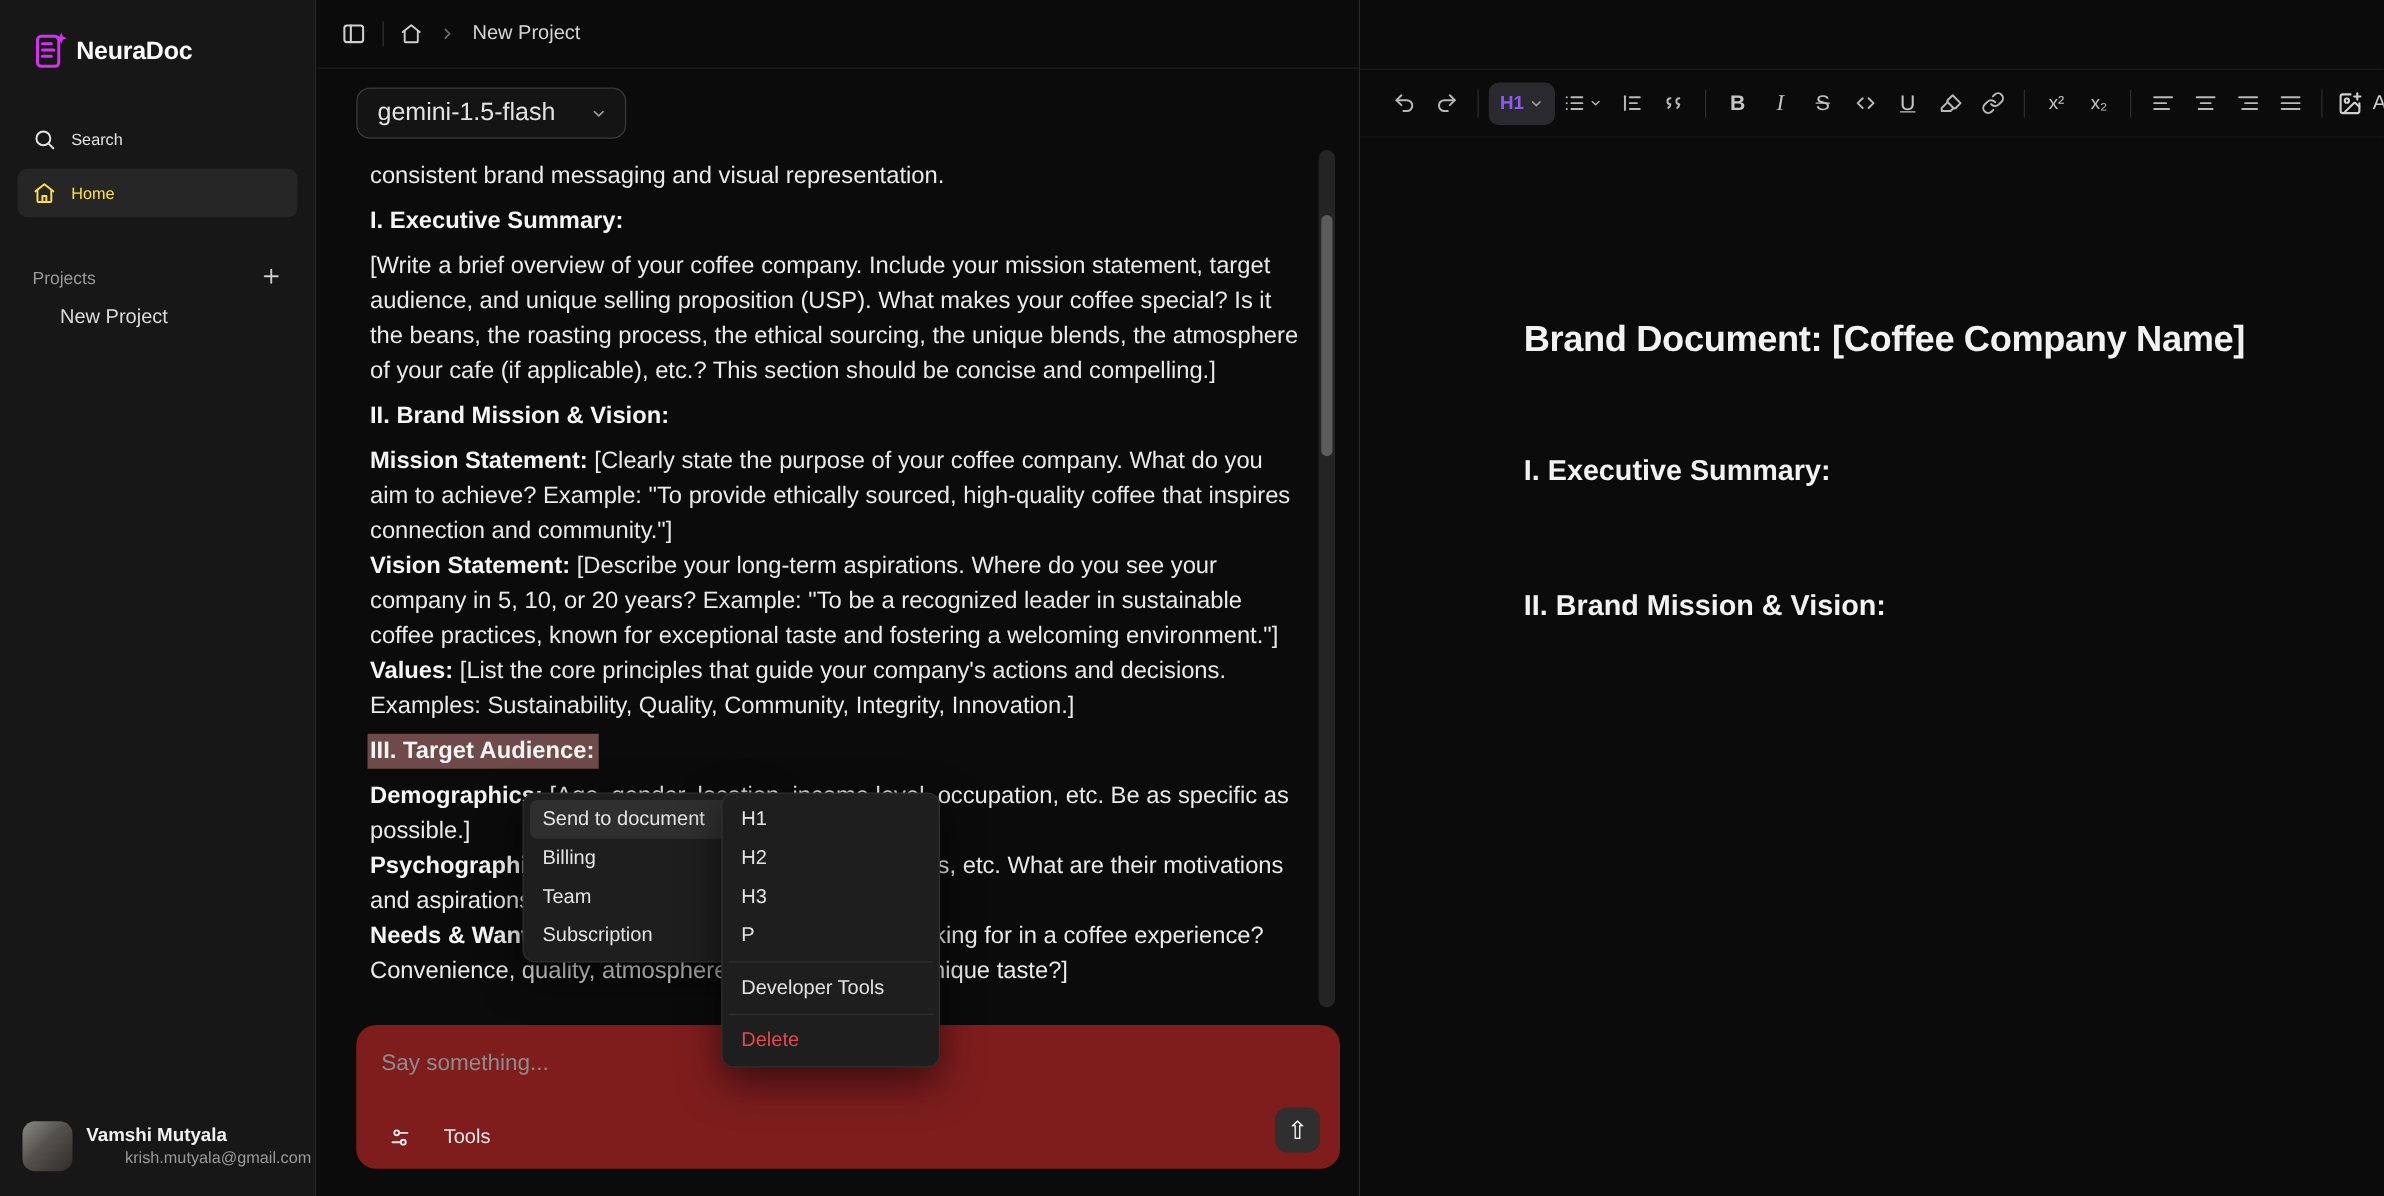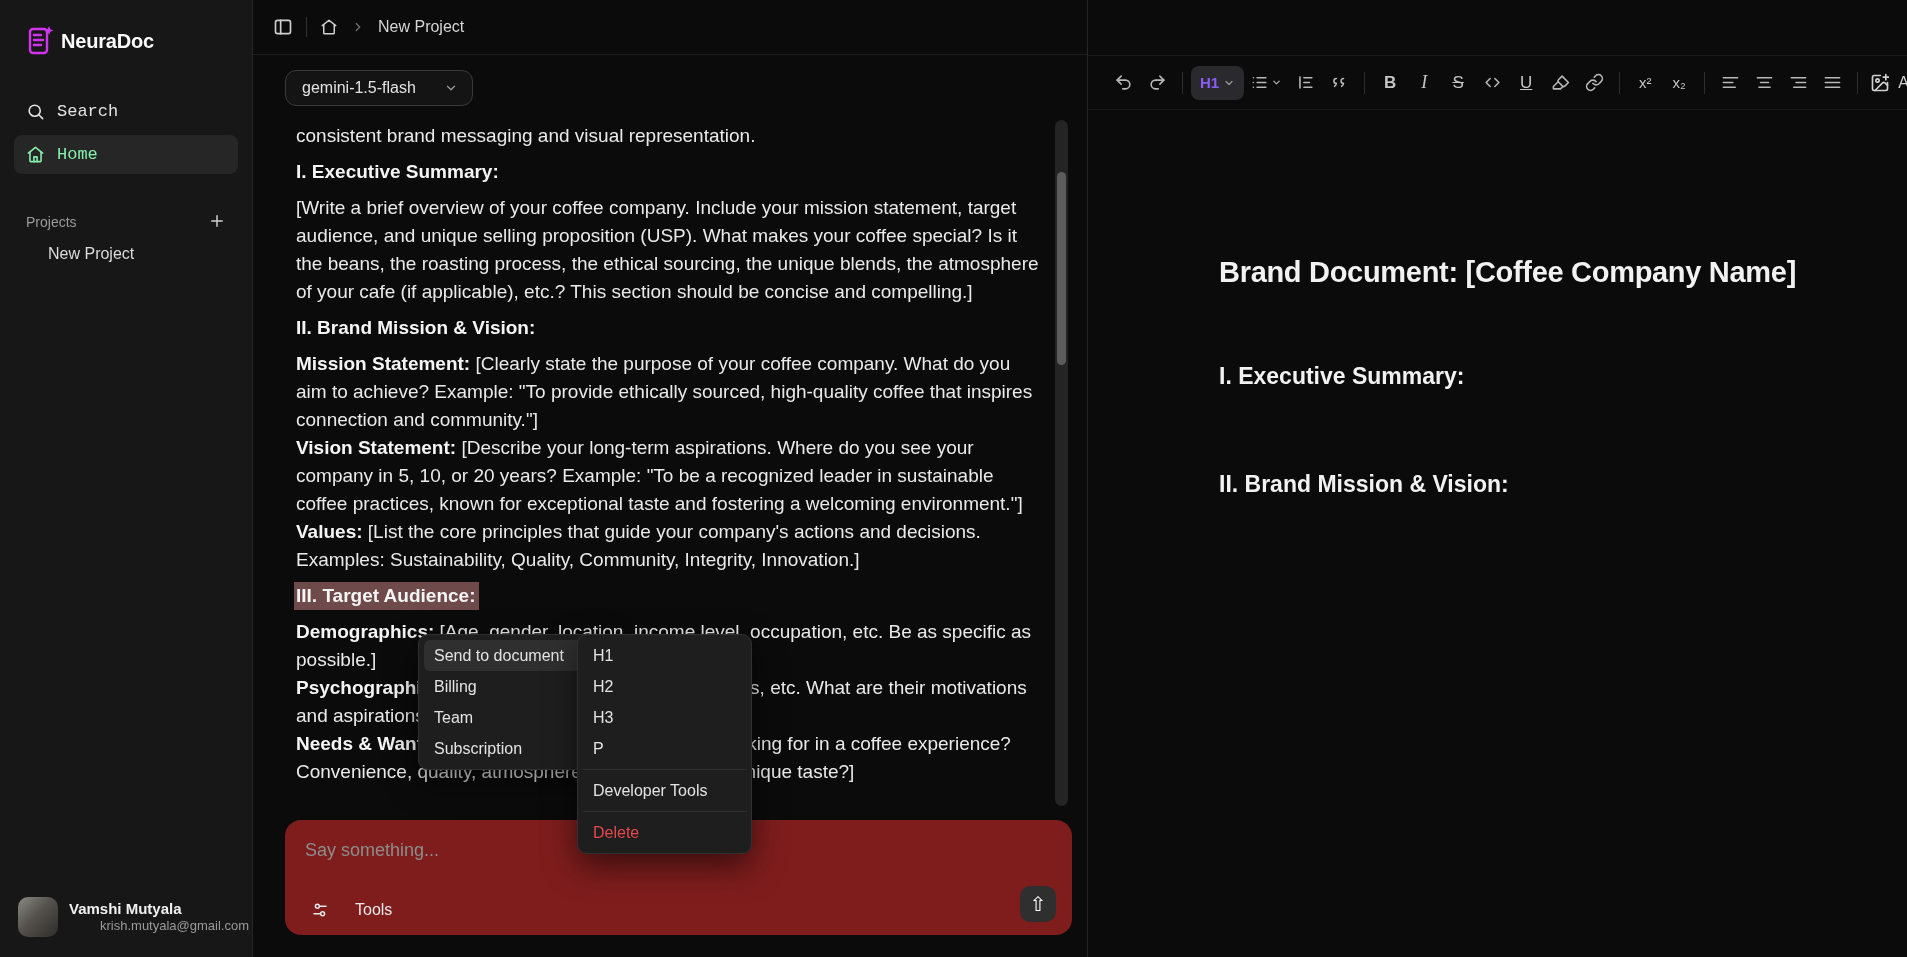--- a/index.html
+++ b/index.html
@@ -15,23 +15,23 @@
   
   .sidebar {
     width:253px; flex:0 0 253px; height:100%;
     background:#171717; border-right:1px solid #262626;
     display:flex; flex-direction:column; padding:22px 14px 16px;
   }
   .logo-row { display:flex; align-items:center; gap:1px; padding:0 8px; margin-bottom:32px; }
   .logo-name { font-size:20px; font-weight:700; color:#fafafa; letter-spacing:-.2px; }
   .side-item {
     display:flex; align-items:center; gap:12px; padding:10px 12px;
-    border-radius:8px; font-size:17px; color:#e3e3e3; cursor:pointer; margin-bottom:4px;font-family:Liberation Mono, monospace;
-  }
-  .side-item.active { background:#262626; color:#86efac; }
+    border-radius:8px; font-size:13px; color:#e3e3e3; cursor:pointer; margin-bottom:4px;
+  }
+  .side-item.active { background:#262626; color:#fde047; }
   .side-section {
     display:flex; align-items:flex-end; justify-content:space-between;
     padding:8px 12px 6px; margin-top:26px; color:#9a9a9a; font-size:14px;
   }
   .project-item { padding:9px 12px 9px 34px; font-size:16px; color:#dcdcdc; border-radius:8px; cursor:pointer; }
   .user-row { margin-top:auto; display:flex; align-items:center; gap:11px; padding:4px 4px; }
   .avatar {
     width:40px; height:40px; border-radius:10px; flex:0 0 40px;
     background:linear-gradient(135deg,#8a8a85 0%,#55524d 45%,#2e2c29 100%);
   }
@@ -44,21 +44,21 @@
     height:55px; flex:0 0 55px; border-bottom:1px solid #1e1e1e;
     display:flex; align-items:center; gap:13px; padding:0 20px; color:#cfcfcf;
   }
   .vdiv { width:1px; height:20px; background:#333; }
   .crumb-text { font-size:16px; color:#d6d6d6; cursor:pointer; }
   .iconbtn { display:flex; align-items:center; justify-content:center; cursor:pointer; color:#cfcfcf; background:none; border:none; padding:0; }
   .model-row { padding:15px 32px 10px; flex:0 0 auto; }
   .model-pill {
     display:inline-flex; align-items:center; gap:28px;
     border:1px solid #3a3a3a; border-radius:11px; background:#141414;
-    padding:8px 14px 8px 16px; font-size:16px; color:#e3e3e3; cursor:pointer;
+    padding:8px 14px 8px 16px; font-size:20px; color:#e3e3e3; cursor:pointer;
   }
   .doc {
     flex:1 1 auto; overflow:hidden; padding:6px 46px 0 43px;
     font-size:19px; line-height:28px; color:#eaeaea;
   }
   .doc p { margin:0; }
   .doc h3 { margin:8px 0; font-size:19px; font-weight:700; color:#f5f5f5; line-height:28px; }
   .doc strong { color:#f5f5f5; }
   .hl { background:#6e4a4a; padding:3px 4px 4px 2px; margin-left:-2px; }
 

